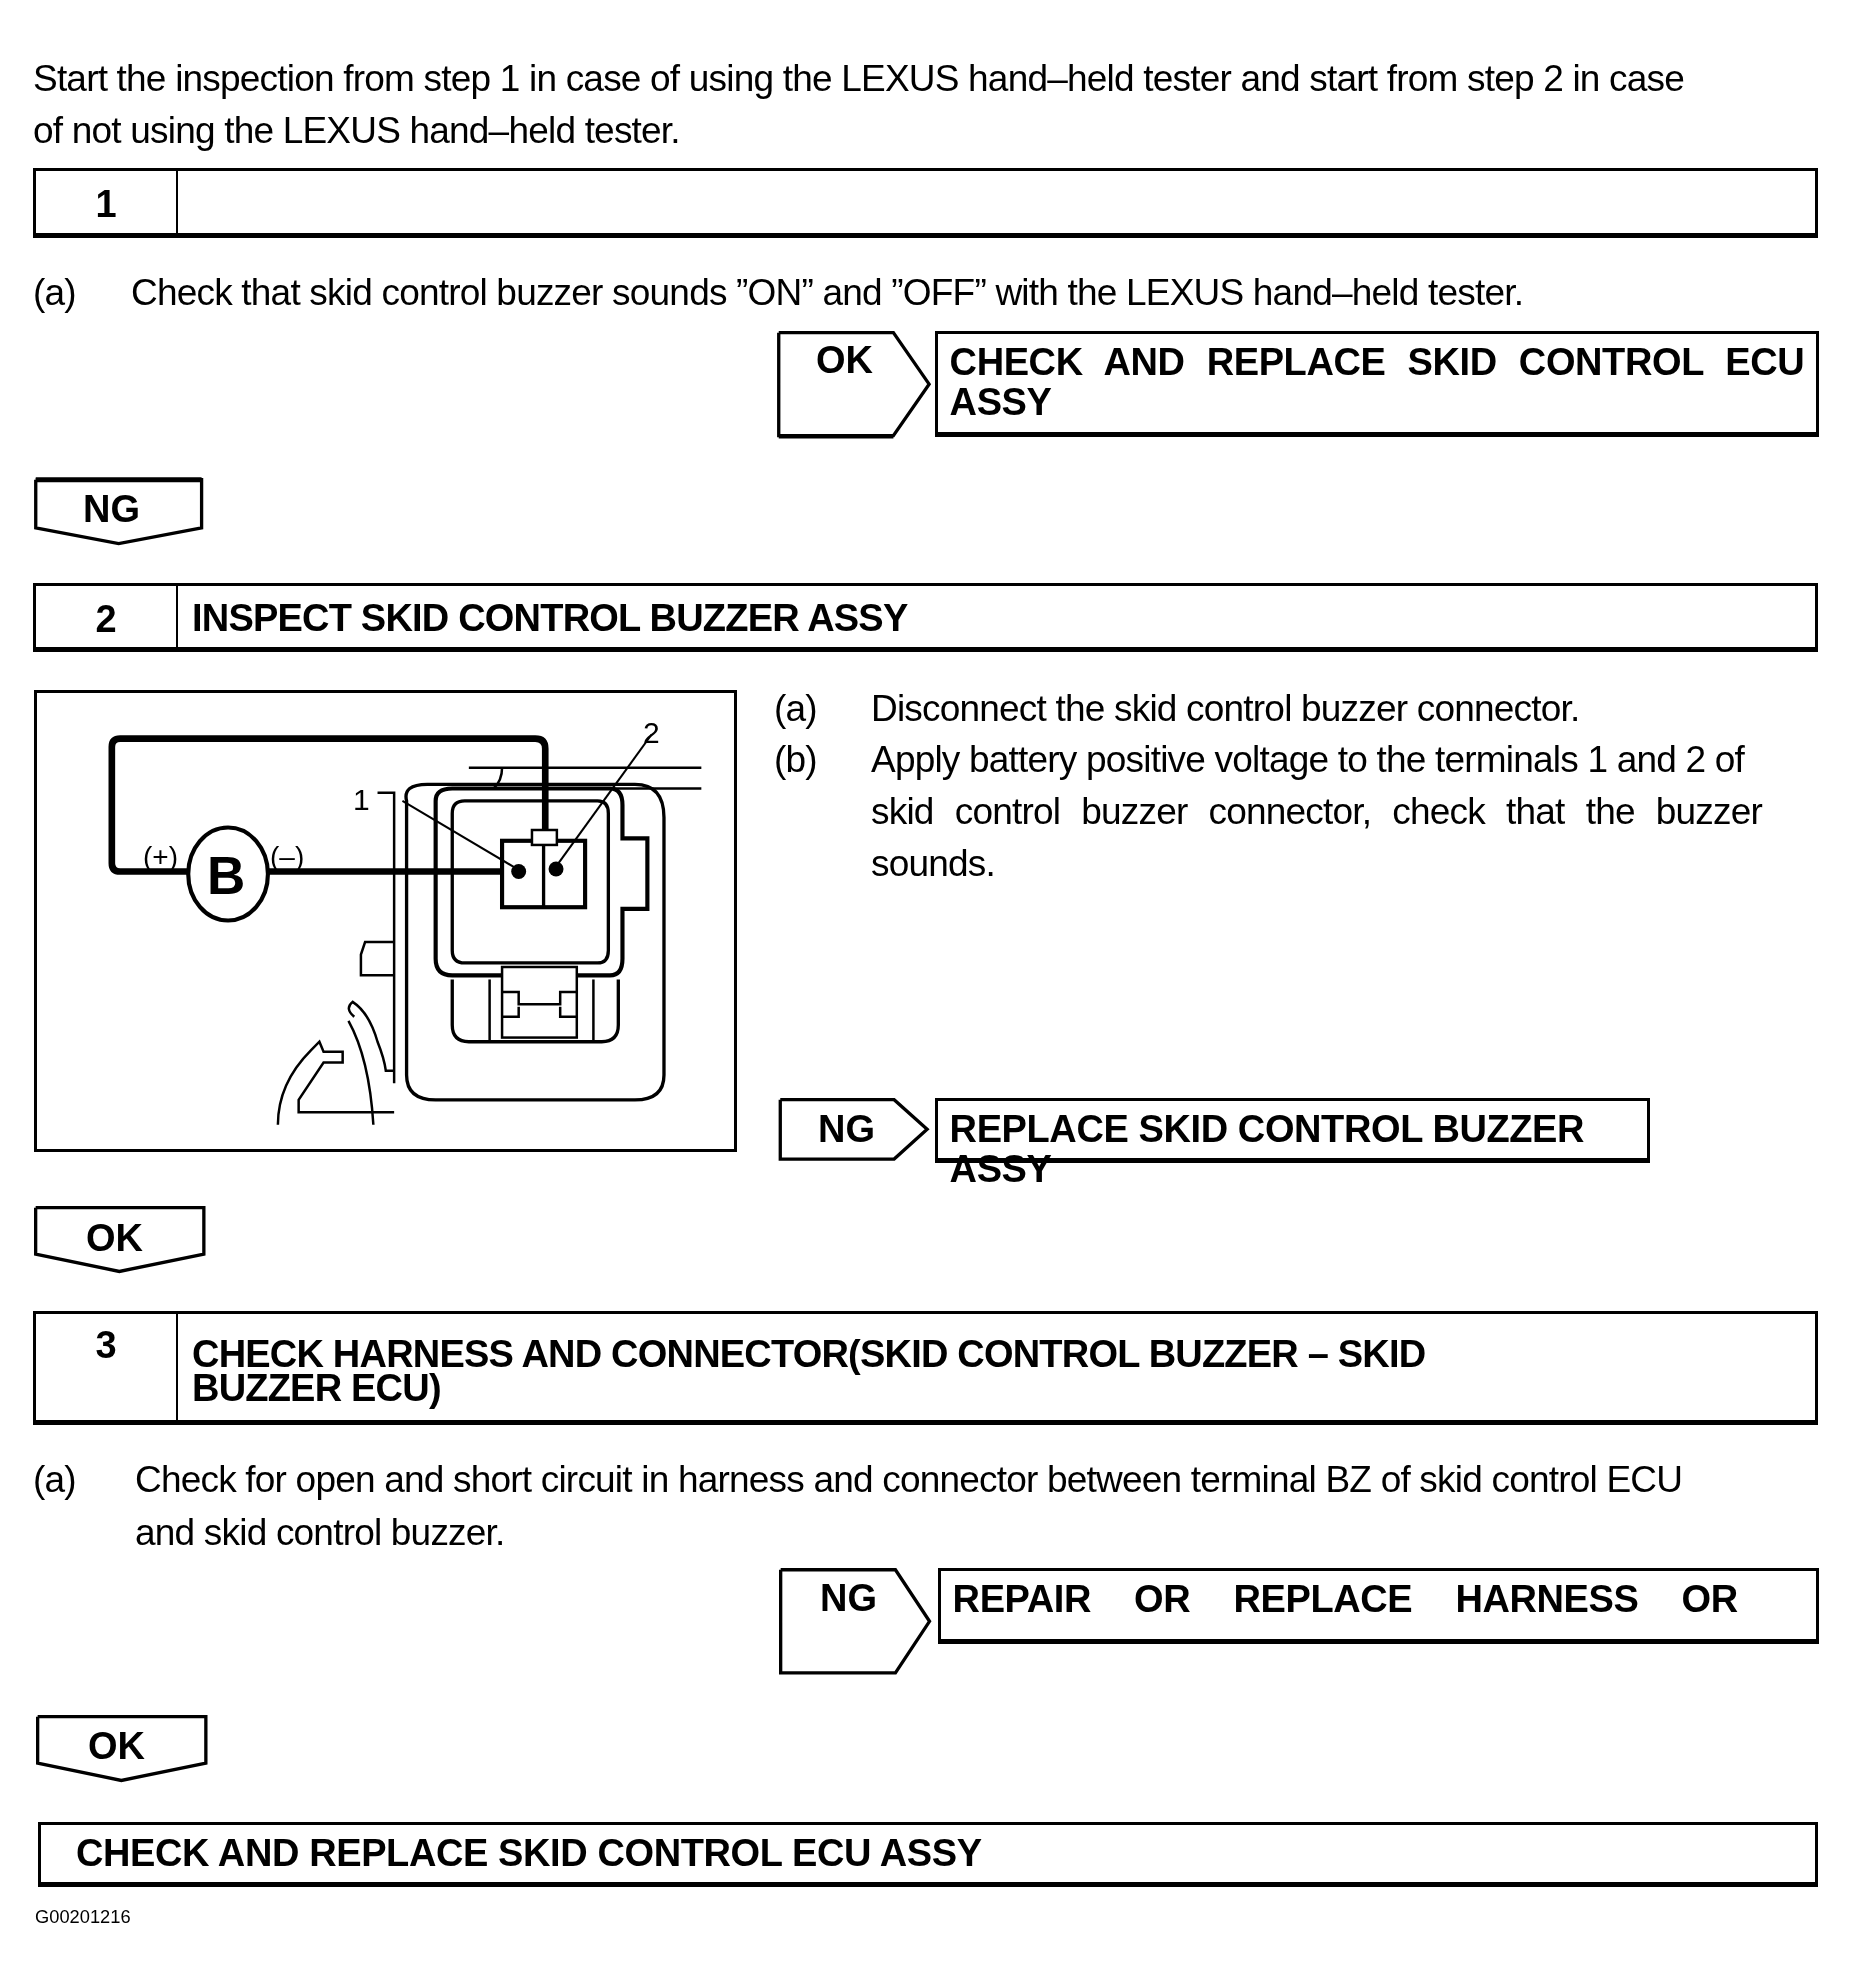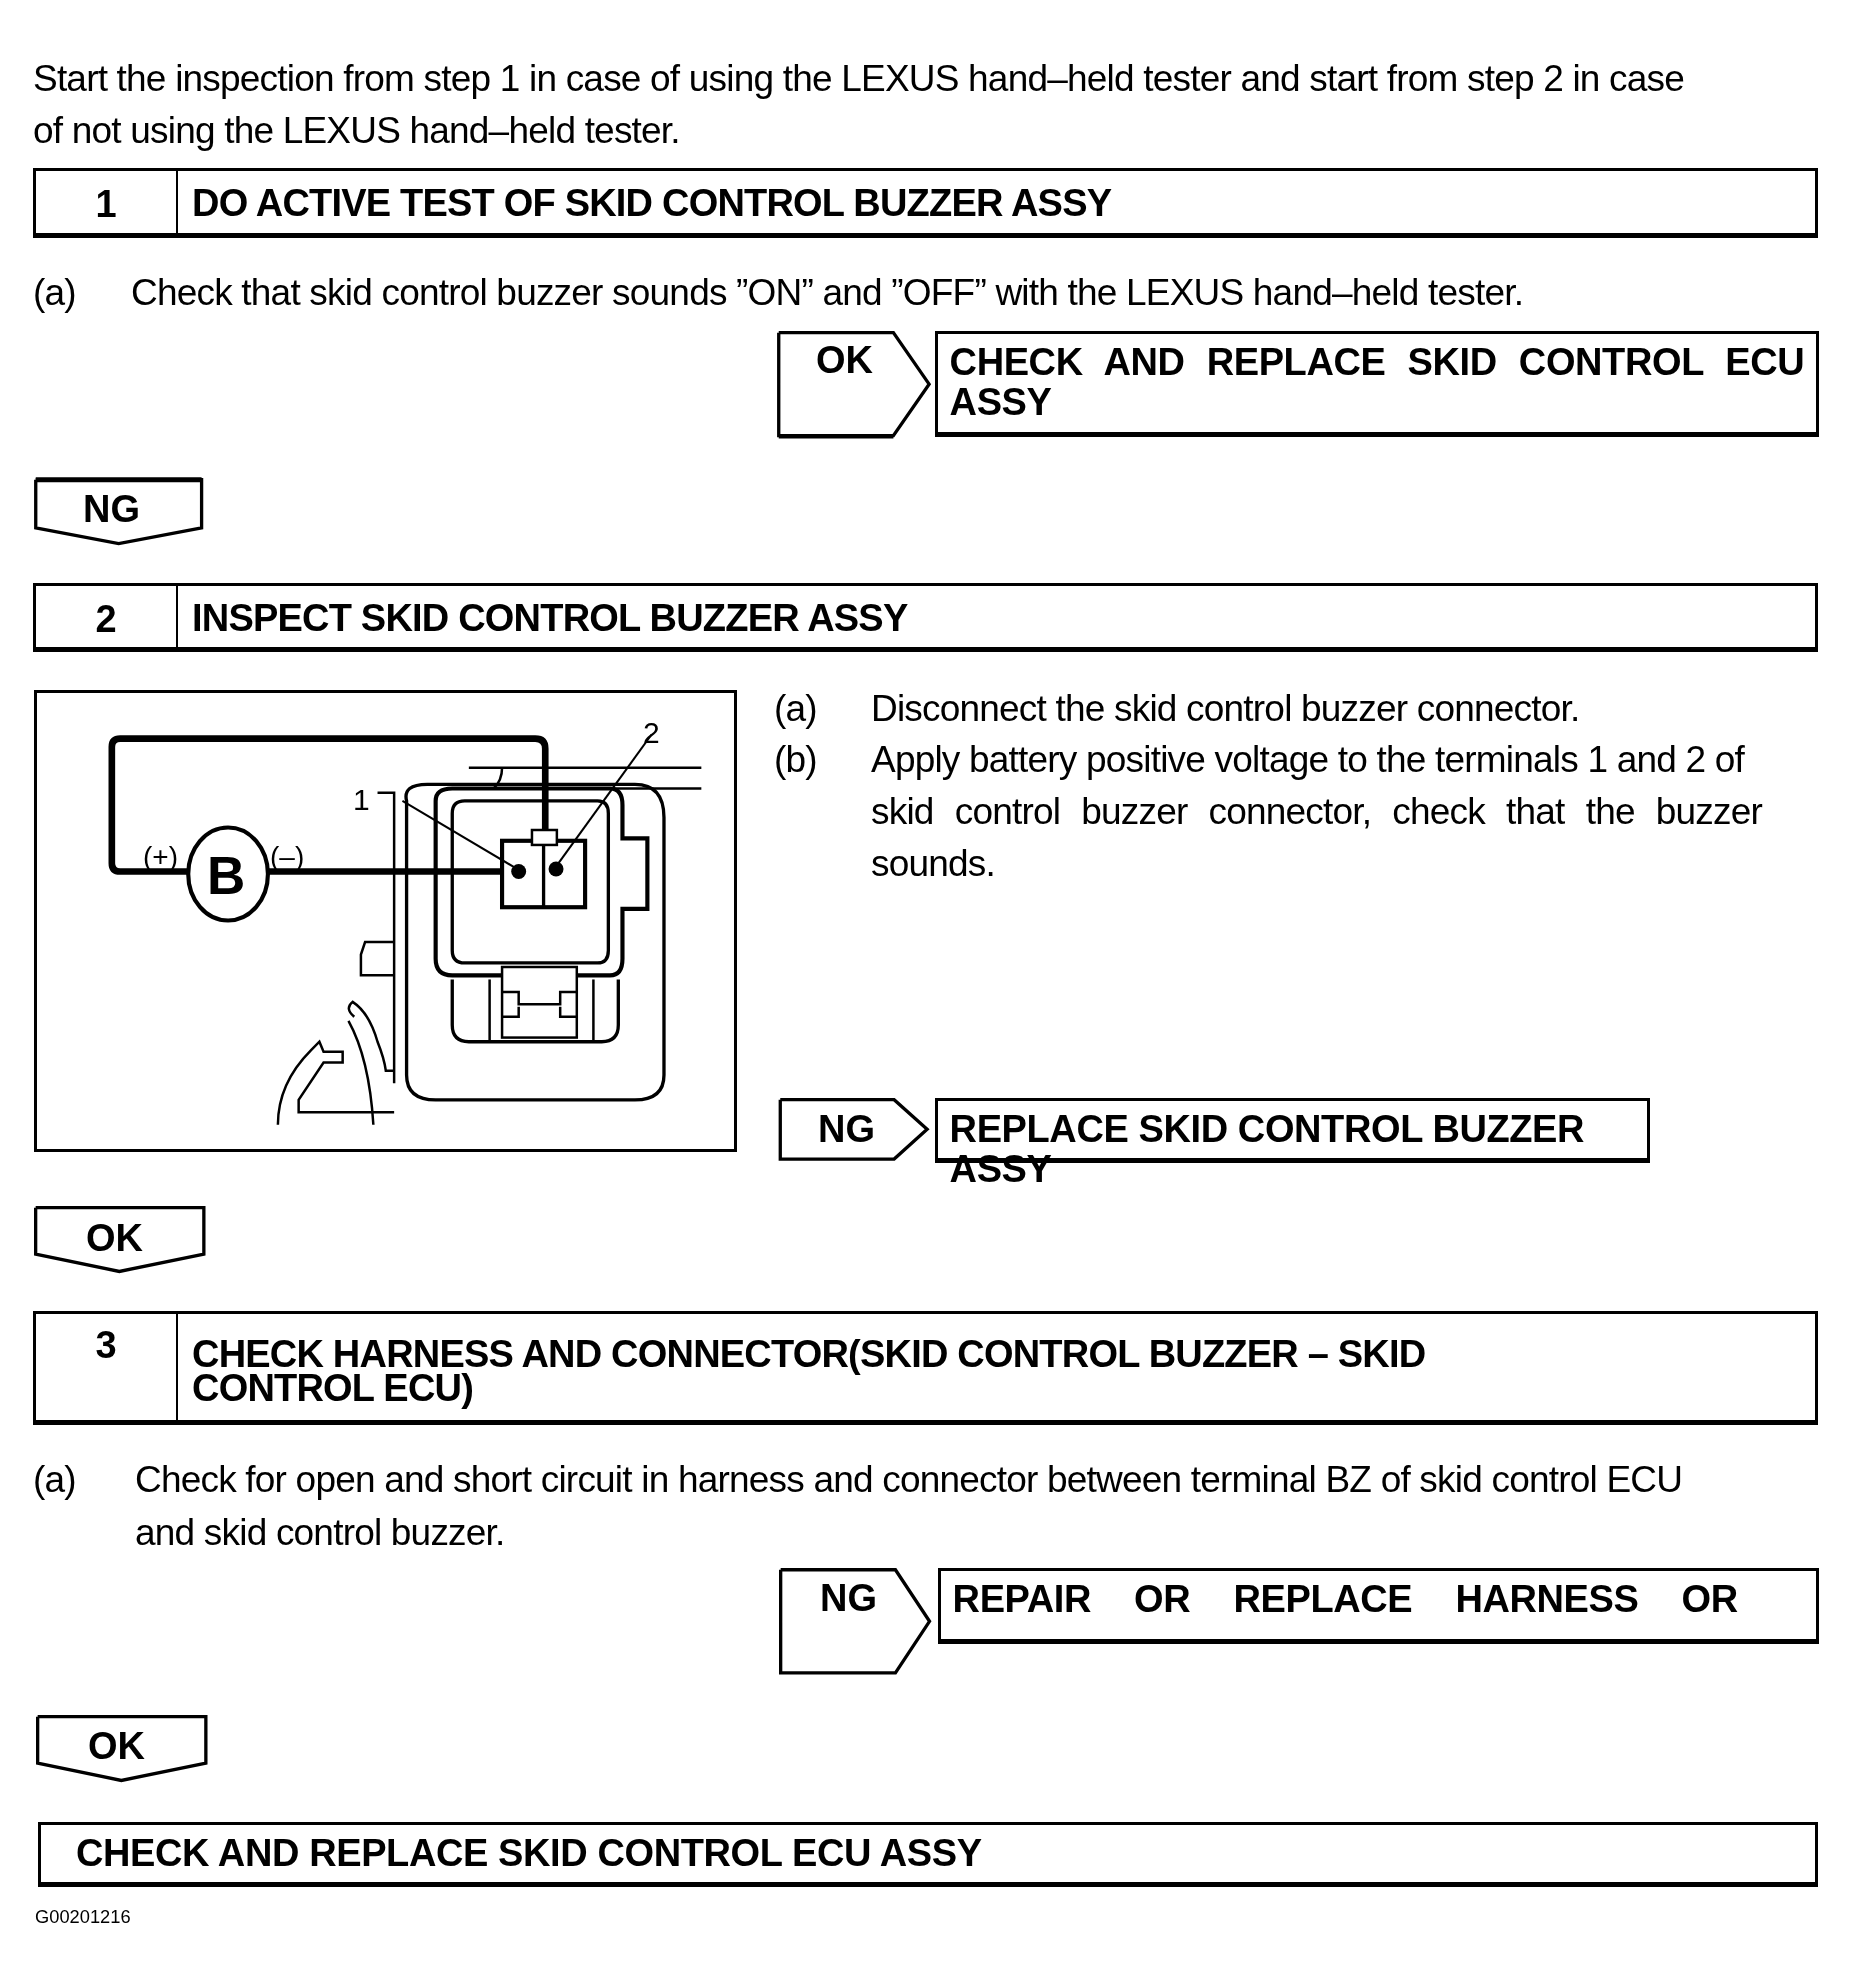--- a/index.html
+++ b/index.html
@@ -20,21 +20,20 @@
   .footer { font-size:18.3px; }
 </style>
 </head>
 <body>
 
 <div class="abs body-text" style="left:33px;top:53px;">Start the inspection from step 1 in case of using the LEXUS hand–held tester and start from step 2 in case</div>
 <div class="abs body-text" style="left:33px;top:105px;">of not using the LEXUS hand–held tester.</div>
 
 <div class="hdr" style="top:168px;height:70px;">
   <div class="num" style="padding-top:11.6px;">1</div>
-  <div class="ttl" style="top:10px;">DO ACTIVE TEST OF SKID CONTROL BUZZER ASSY</div>
 </div>
 
 <div class="abs body-text" style="left:33px;top:267px;">(a)</div>
 <div class="abs body-text" style="left:131px;top:267px;">Check that skid control buzzer sounds ”ON” and ”OFF” with the LEXUS hand–held tester.</div>
 
 <svg style="left:777px;top:331px;" width="158" height="108" viewBox="0 0 190 130">
   <polyline points="2,2 140,2 183,64 140,126 2,126 2,2" fill="#fff" stroke="#000" stroke-width="4"></polyline>
   <line x1="2" y1="127" x2="140" y2="127" stroke="#000" stroke-width="5"></line>
 </svg>
 <div class="tag-label" style="left:816px;top:339px;">OK</div>
@@ -109,21 +108,21 @@
 <div class="result" style="left:935px;top:1098px;width:715px;height:65px;">REPLACE SKID CONTROL BUZZER ASSY</div>
 
 <svg style="left:34px;top:1206px;" width="174" height="68" viewBox="0 0 210 82">
   <polyline points="2,2 205,2 205,58 103,79 2,58 2,2" fill="#fff" stroke="#000" stroke-width="4"></polyline>
 </svg>
 <div class="tag-label" style="left:86px;top:1217px;">OK</div>
 
 <div class="hdr" style="top:1311px;height:114px;">
   <div class="num" style="padding-top:10px;">3</div>
   <div class="ttl" style="top:18px;">CHECK HARNESS AND CONNECTOR(SKID CONTROL BUZZER – SKID</div>
-  <div class="ttl" style="top:52px;">CONTROL ECU)</div>
+  <div class="ttl" style="top:52px;">BUZZER ECU)</div>
 </div>
 
 <div class="abs body-text" style="left:33px;top:1454px;">(a)</div>
 <div class="abs body-text" style="left:135px;top:1454px;">Check for open and short circuit in harness and connector between terminal BZ of skid control ECU</div>
 <div class="abs body-text" style="left:135px;top:1507px;">and skid control buzzer.</div>
 
 <svg style="left:779px;top:1568px;" width="158" height="110" viewBox="0 0 190 132">
   <polyline points="2,2 140,2 181,64 140,126 2,126 2,2" fill="#fff" stroke="#000" stroke-width="4"></polyline>
 </svg>
 <div class="tag-label" style="left:820px;top:1577px;">NG</div>

